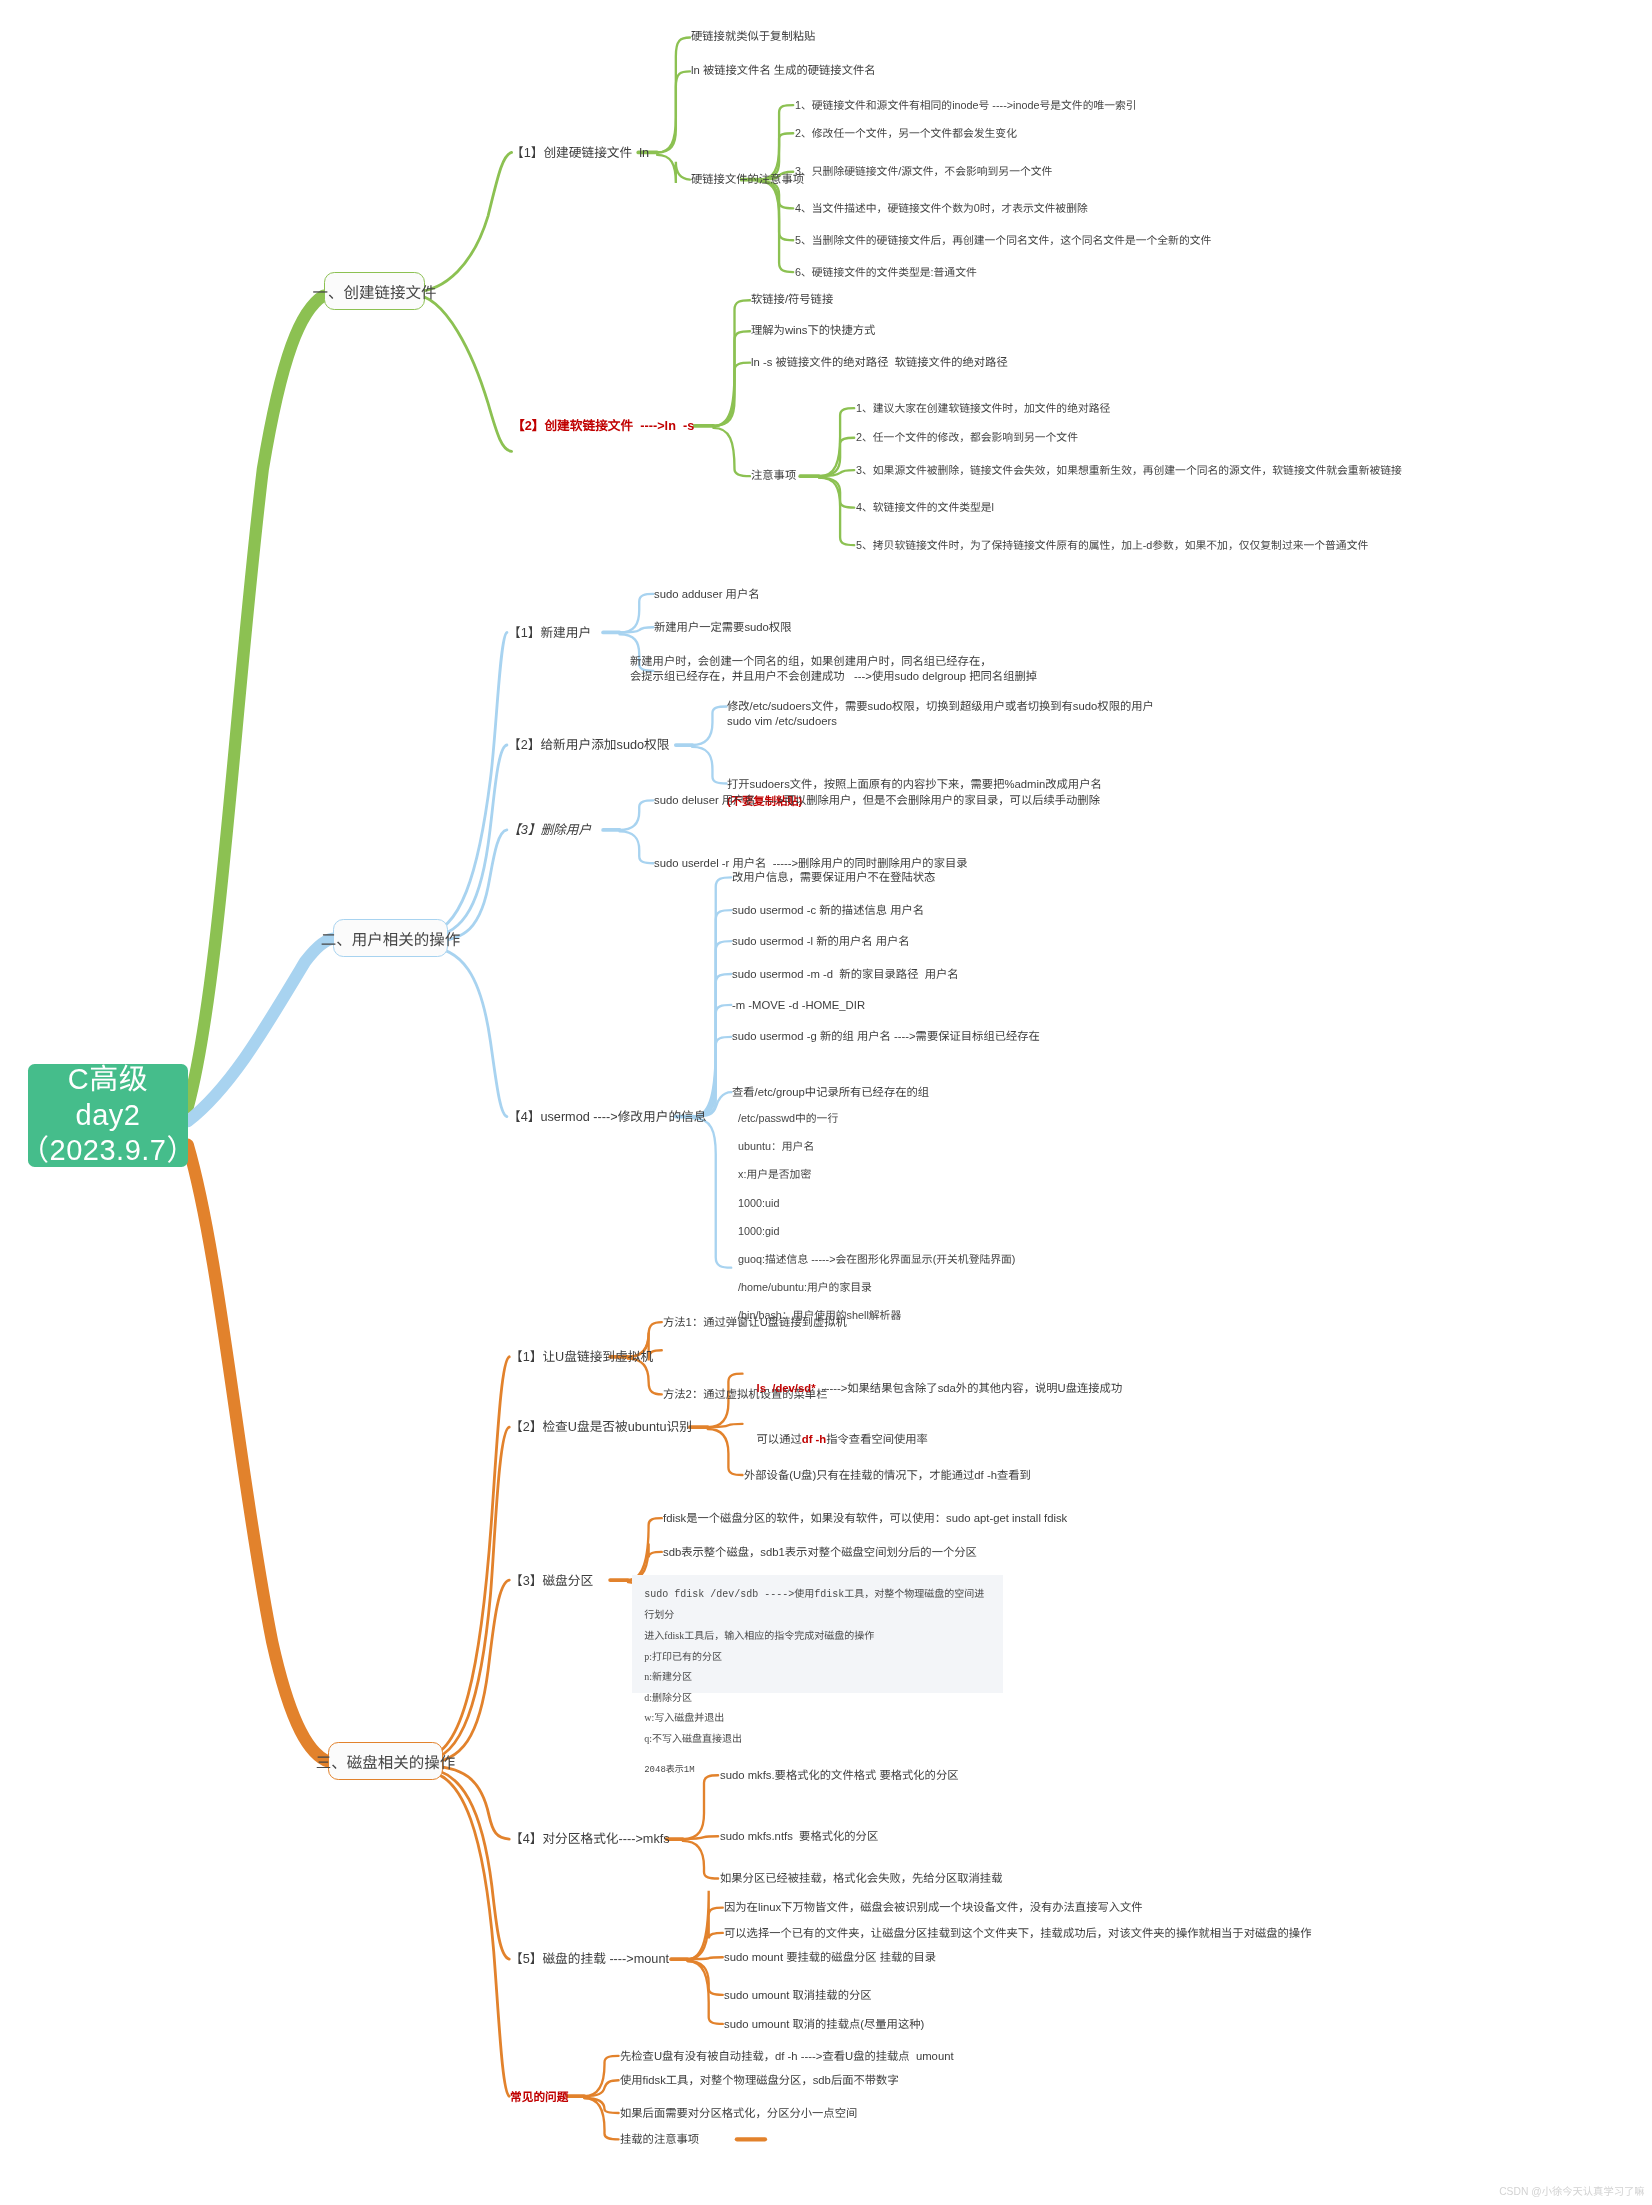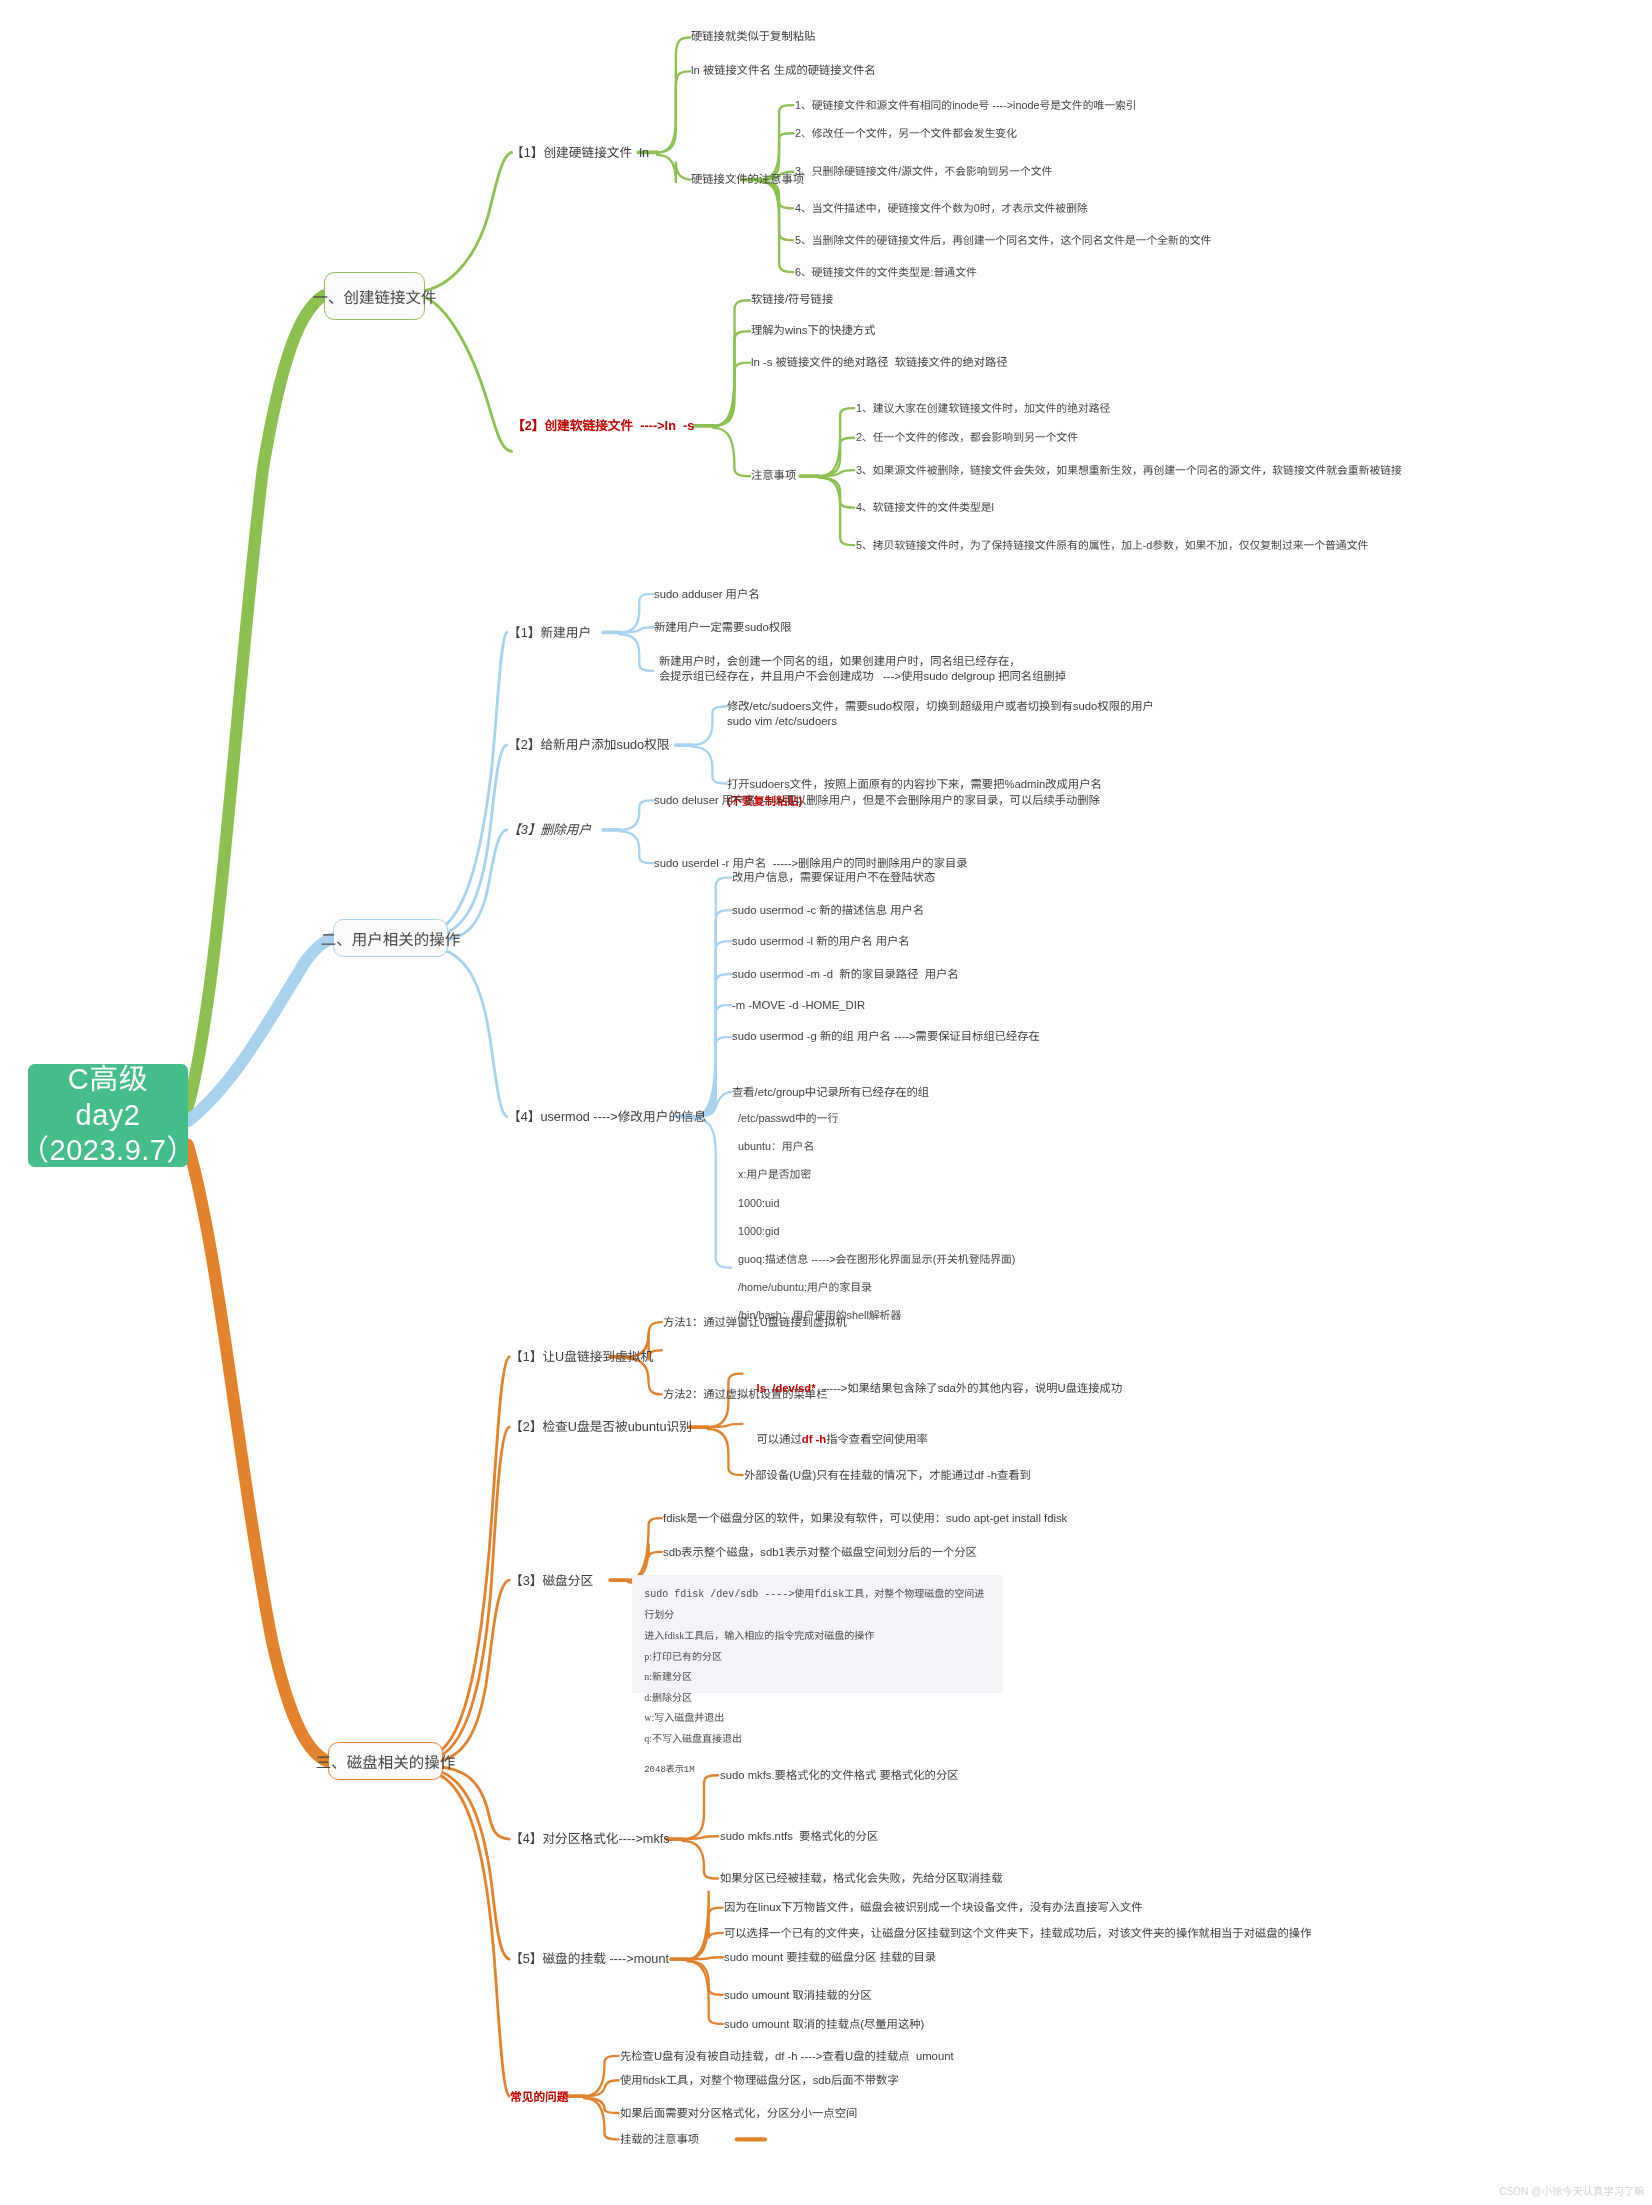--- a/index.html
+++ b/index.html
@@ -207,21 +207,21 @@
       <path d="M 1245 4472 C 1278 4472 1288 4500 1288 4540 L 1288 4548 C 1288 4558 1300 4560 1318 4560" stroke="#e2822c" stroke-width="5"></path>
       <path d="M 1570 4560 L 1630 4560" stroke="#e2822c" stroke-width="9"></path>
     </g>
   </svg>
 
   <div class="root" style="left:28px; top:1064px; width:160px; height:103px;">
     <span>C高级day2</span>
     <span>（2023.9.7）</span>
   </div>
 
-  <div class="branch" style="left:324px; top:272px; width:101px; height:48px;">
+  <div class="branch" style="left:324px; top:272px; width:101px; height:38px;">
     <span>一、创建链接文件</span>
   </div>
   <div class="branch b-blue" style="left:333px; top:919px; width:115px; height:38px;">
     <span>二、用户相关的操作</span>
   </div>
   <div class="branch b-orange" style="left:328px; top:1742px; width:115px; height:38px;">
     <span>三、磁盘相关的操作</span>
   </div>
 
   <div class="node l2" style="left:511px; top:145px;">【1】创建硬链接文件  ln</div>
@@ -246,21 +246,21 @@
 
   <div class="node l4" style="left:856px; top:401px;">1、建议大家在创建软链接文件时，加文件的绝对路径</div>
   <div class="node l4" style="left:856px; top:430px;">2、任一个文件的修改，都会影响到另一个文件</div>
   <div class="node l4" style="left:856px; top:463px;">3、如果源文件被删除，链接文件会失效，如果想重新生效，再创建一个同名的源文件，软链接文件就会重新被链接</div>
   <div class="node l4" style="left:856px; top:500px;">4、软链接文件的文件类型是l</div>
   <div class="node l4" style="left:856px; top:538px;">5、拷贝软链接文件时，为了保持链接文件原有的属性，加上-d参数，如果不加，仅仅复制过来一个普通文件</div>
 
   <div class="node l2" style="left:508px; top:625px;">【1】新建用户</div>
   <div class="node l3" style="left:654px; top:587px;">sudo adduser 用户名</div>
   <div class="node l3" style="left:654px; top:620px;">新建用户一定需要sudo权限</div>
-  <div class="node l3" style="left:659px; top:654px;">新建用户时，会创建一个同名的组，如果创建用户时，同名组已经存在，
+  <div class="node l3" style="left:630px; top:654px;">新建用户时，会创建一个同名的组，如果创建用户时，同名组已经存在，
 会提示组已经存在，并且用户不会创建成功   ---&gt;使用sudo delgroup 把同名组删掉</div>
 
   <div class="node l2" style="left:508px; top:737px;">【2】给新用户添加sudo权限</div>
   <div class="node l3" style="left:727px; top:699px;">修改/etc/sudoers文件，需要sudo权限，切换到超级用户或者切换到有sudo权限的用户
 sudo vim /etc/sudoers</div>
   <div class="node l3" style="left:727px; top:777px;">打开sudoers文件，按照上面原有的内容抄下来，需要把%admin改成用户名</div>
   <div class="node l3 red bold" style="left:727px; top:794px;">(不要复制粘贴)</div>
 
   <div class="node l2" style="left:508px; top:822px;font-style:italic;">【3】删除用户</div>
   <div class="node l3" style="left:654px; top:793px;">sudo deluser 用户名  ----&gt;可以删除用户，但是不会删除用户的家目录，可以后续手动删除</div>

